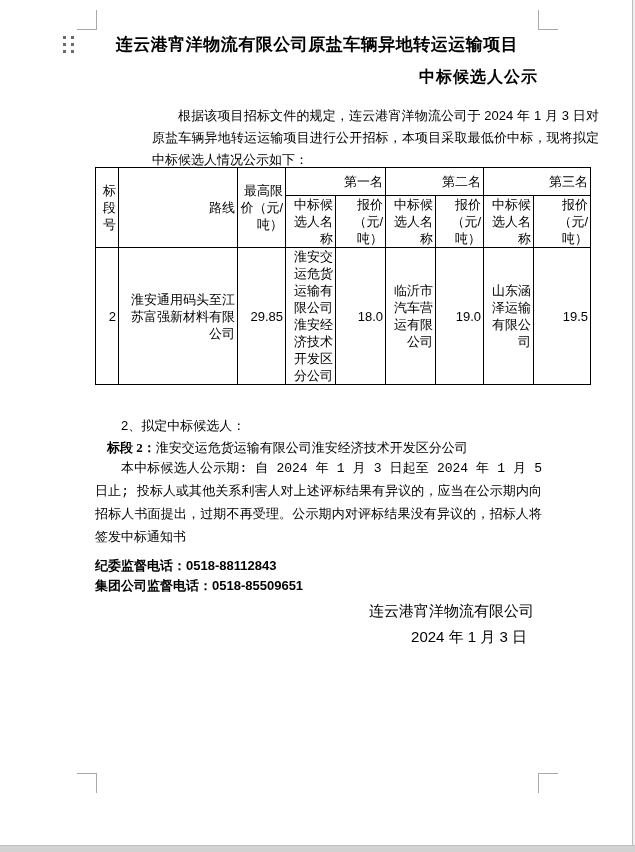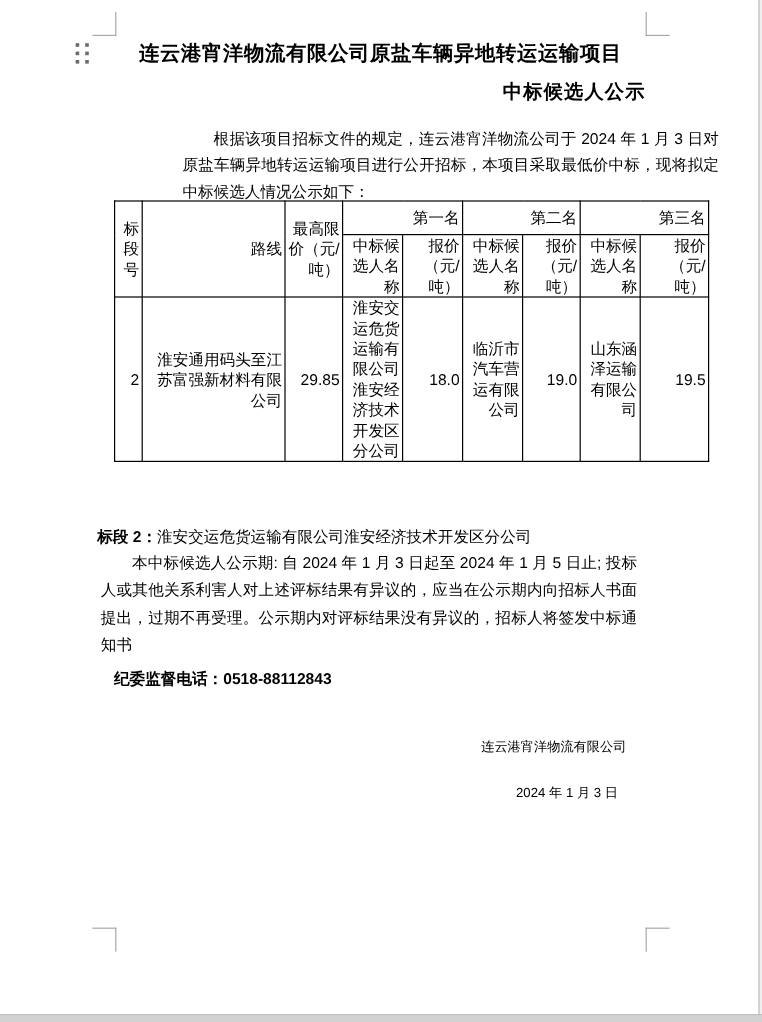--- a/index.html
+++ b/index.html
@@ -42,28 +42,28 @@
   }
   table.bid td{
     border:1px solid #000;padding:0 2px;vertical-align:middle;
     line-height:17px;word-break:break-all;overflow:hidden;
   }
   tr.hr1 td{height:27px;}
   tr.hr2 td{height:50px;}
   tr.dr td{height:133px;}
   .remark{position:absolute;left:95px;top:395px;width:447px;line-height:16px;}
   .sec2{position:absolute;left:95px;top:418px;width:447px;text-indent:26px;line-height:16px;}
-  .bid2{position:absolute;left:81px;top:440px;width:460px;line-height:16px;}
+  .bid2{position:absolute;left:107px;top:440px;width:460px;line-height:16px;font-family:Liberation Serif, serif;}
   .bid2 .lbl{font-weight:bold;}
-  .notice{position:absolute;left:84px;top:457px;width:447px;text-indent:26px;line-height:23px;text-align:justify;}
+  .notice{position:absolute;left:95px;top:457px;width:447px;text-indent:26px;line-height:23px;text-align:justify;font-family:Liberation Mono, monospace;}
   .phone{position:absolute;left:95px;width:447px;font-weight:bold;line-height:16px;margin-top:28px;}
   .phone1{top:530px;}
   .phone2{top:550px;}
   .sig{position:absolute;left:96px;top:596px;width:442px;text-align:right;}
-  .sig p{margin:16px;font-size:11px;line-height:22px;}
+  .sig p{margin:4px;font-size:15px;line-height:22px;}
   .sig .sig-date{padding-right:7px;text-align:right;}
   
   .edge-right{position:absolute;left:632px;top:0;width:3px;height:845px;background:#efefef;border-left:1px solid #bdbdbd;}
   .edge-bottom{position:absolute;left:0;top:845px;width:635px;height:7px;background:#d2d2d2;border-top:1px solid #c0c0c0;}
 </style>
 </head>
 <body>
 
 <div class="page">
 
@@ -122,24 +122,26 @@
       <td>淮安交运危货运输有限公司淮安经济技术开发区分公司</td>
       <td>18.0</td>
       <td>临沂市汽车营运有限公司</td>
       <td>19.0</td>
       <td>山东涵泽运输有限公司</td>
       <td>19.5</td>
     </tr>
   </tbody>
     </table>
 
+  <p class="body-text sec2">2、拟定中标候选人：</p>
   <p class="body-text bid2"><span class="lbl">标段 2：</span><span>淮安交运危货运输有限公司淮安经济技术开发区分公司</span></p>
   <p class="body-text notice">本中标候选人公示期: 自 2024 年 1 月 3 日起至 2024 年 1 月 5 日止; 投标人或其他关系利害人对上述评标结果有异议的，应当在公示期内向招标人书面提出，过期不再受理。公示期内对评标结果没有异议的，招标人将签发中标通知书</p>
 
   <p class="body-text phone phone1">纪委监督电话：0518-88112843</p>
+  <p class="body-text phone phone2">集团公司监督电话：0518-85509651</p>
 
   <div class="sig">
     <p>连云港宵洋物流有限公司</p>
     <p class="sig-date">2024 年 1 月 3 日</p>
   </div>
 
   <div class="edge-right"></div>
   <div class="edge-bottom"></div>
 </div>
 

